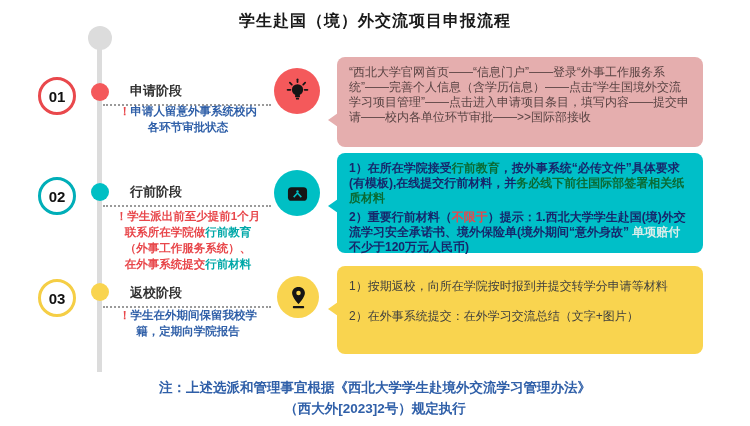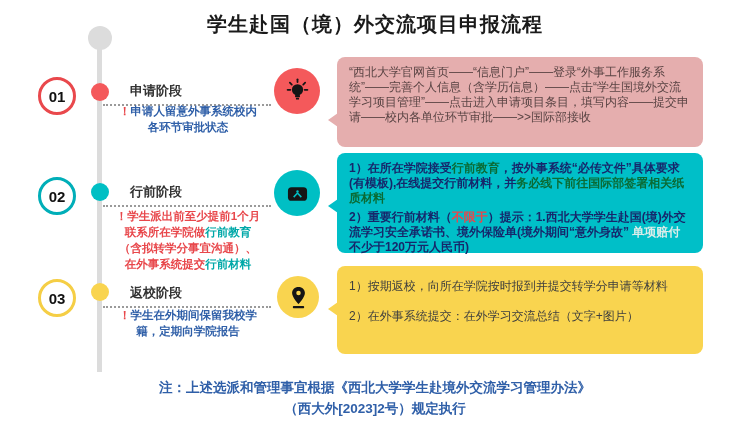--- a/index.html
+++ b/index.html
@@ -2,21 +2,21 @@
 <html><head>
 <meta charset="utf-8">
 <style>
   html,body{margin:0;padding:0;background:#ffffff;}
   .canvas{
     position:relative;width:750px;height:426px;background:#ffffff;
     font-family:"Liberation Sans","DejaVu Sans",sans-serif;overflow:hidden;
   }
   .title{
     position:absolute;top:11px;left:0;width:750px;text-align:center;
-    font-size:20px;font-weight:bold;color:#1a1a1a;letter-spacing:1px;
+    font-size:16px;font-weight:bold;color:#1a1a1a;letter-spacing:1px;
   }
   
   .tcircle{position:absolute;left:88px;top:26px;width:24px;height:24px;border-radius:50%;background:#dcdcdc;}
   .tline{position:absolute;left:97px;top:44px;width:5px;height:328px;background:#dcdcdc;}
   
   .num{
     position:absolute;left:38px;width:32px;height:32px;border-radius:50%;
     border:3px solid #000;background:#fff;display:flex;align-items:center;justify-content:center;
     font-weight:bold;font-size:15px;color:#111;
   }
@@ -103,21 +103,21 @@
   <div class="num n2">
     <span>02</span>
   </div>
   <div class="dot d2"></div>
   <div class="slabel sl2">
     <span>行前阶段</span>
   </div>
   <div class="warn w2">
     <span class="c-red">！学生派出前至少提前1个月</span><br>
     <span class="c-red">联系所在学院做</span><span class="c-teal">行前教育</span><br>
-    <span class="c-red">（含拟转学分事宜沟通）、</span><br>
+    <span class="c-red">（外事工作服务系统）、</span><br>
     <span class="c-red">在外事系统提交</span><span class="c-teal">行前材料</span>
   </div>
 
   <div class="num n3">
     <span>03</span>
   </div>
   <div class="dot d3"></div>
   <div class="slabel sl3">
     <span>返校阶段</span>
   </div>

